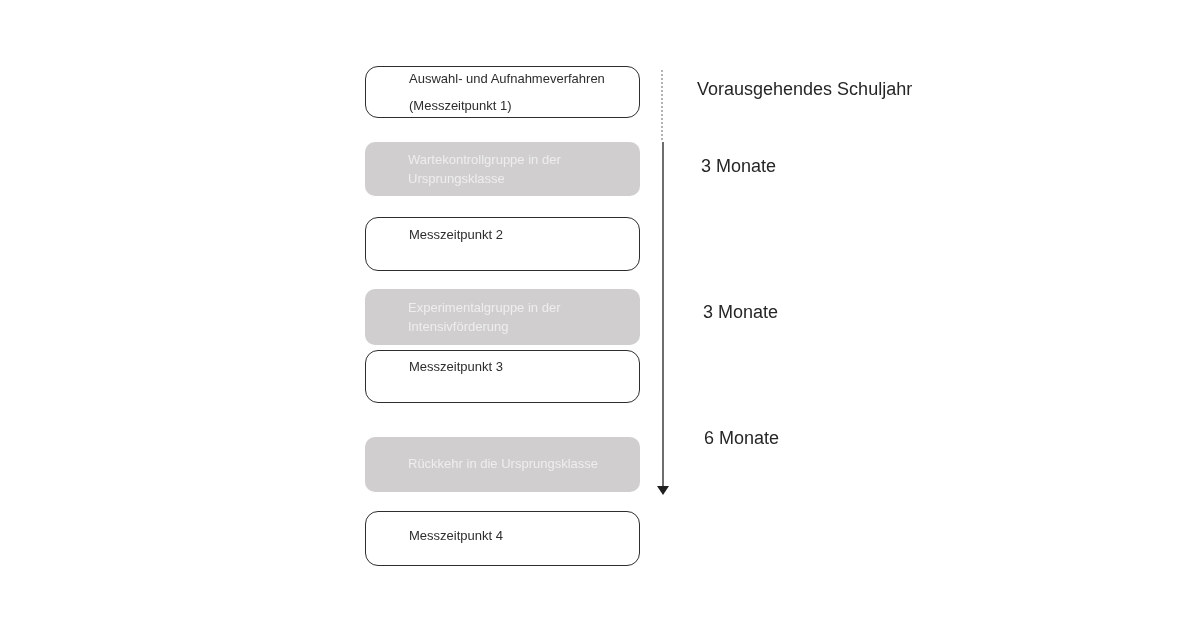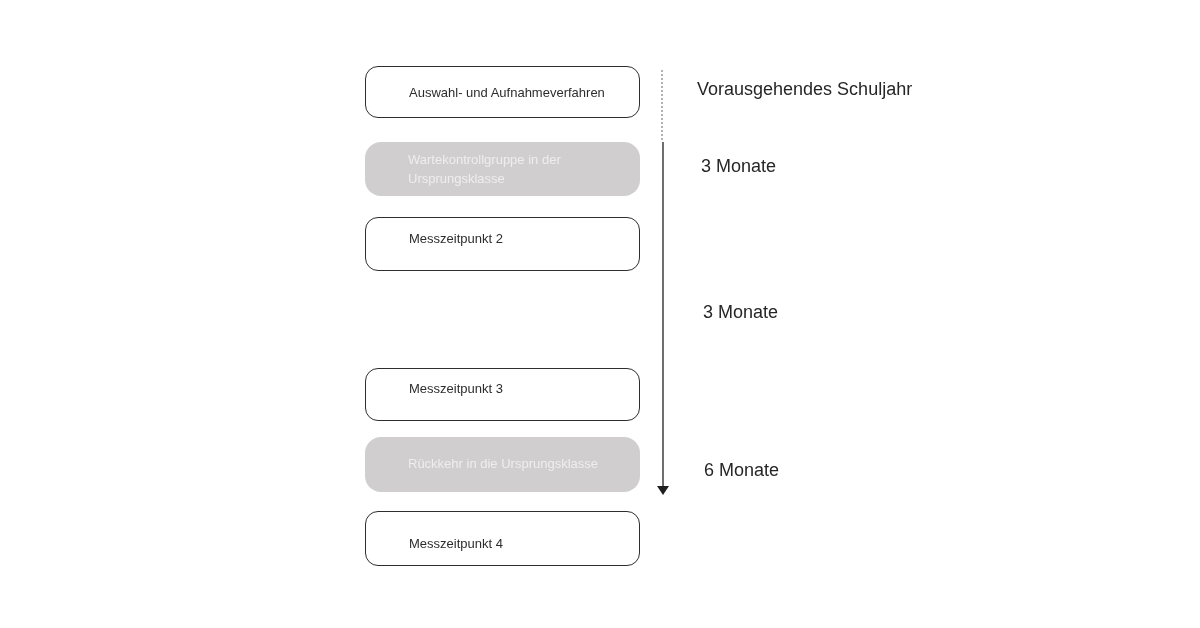--- a/index.html
+++ b/index.html
@@ -21,32 +21,32 @@
     justify-content: center;
     padding: 0 20px 0 43px;
     font-size: 13px;
     line-height: 19px;
   }
   .box.outlined {
     background: #ffffff;
     border: 1.7px solid #2e2e2e;
     border-radius: 13px;
     color: #2d2d2d;
-    padding-bottom: 12px;
+    padding-bottom: 20px;
   }
   .box.filled {
     background: #d0cece;
-    border-radius: 16px;
+    border-radius: 10px;
     color: #efeeee;
   }
   .box.b1 { top: 66px;  height: 52px; line-height: 27px; padding-bottom: 0; }
   .box.b2 { top: 142px; height: 54px; }
   .box.b3 { top: 217px; height: 54px; }
   .box.b4 { top: 289px; height: 56px; }
-  .box.b5 { top: 368px; height: 53px; }
+  .box.b5 { top: 350px; height: 53px; }
   .box.b6 { top: 437px; height: 55px; padding-bottom: 2px; }
   .box.b7 { top: 511px; height: 55px; justify-content: flex-end; }
 
   .timeline-dotted {
     position: absolute;
     left: 661px;
     top: 70px;
     height: 70px;
     width: 0;
     border-left: 2px dotted #b3b3b3;
@@ -73,39 +73,43 @@
     position: absolute;
     font-size: 18px;
     line-height: 16px;
     color: #262626;
     white-space: nowrap;
     text-align: center;
   }
   .tl-label.l1 { left: 697px; top: 81px; }
   .tl-label.l2 { left: 701px; top: 158px; }
   .tl-label.l3 { left: 703px; top: 304px; }
-  .tl-label.l4 { left: 704px; top: 462px; }
+  .tl-label.l4 { left: 704px; top: 430px; }
 </style>
 </head>
 <body>
 
 <div class="canvas">
 
   <div class="box outlined b1">
     <span>Auswahl- und Aufnahmeverfahren</span>
+    <span>(Messzeitpunkt 1)</span>
   </div>
 
   <div class="box filled b2">
     <span>Wartekontrollgruppe in der Ursprungsklasse</span>
   </div>
 
   <div class="box outlined b3">
     <span>Messzeitpunkt 2</span>
   </div>
 
+  <div class="box filled b4">
+    <span>Experimentalgruppe in der Intensivförderung</span>
+  </div>
 
   <div class="box outlined b5">
     <span>Messzeitpunkt 3</span>
   </div>
 
   <div class="box filled b6">
     <span>Rückkehr in die Ursprungsklasse</span>
   </div>
 
   <div class="box outlined b7">

